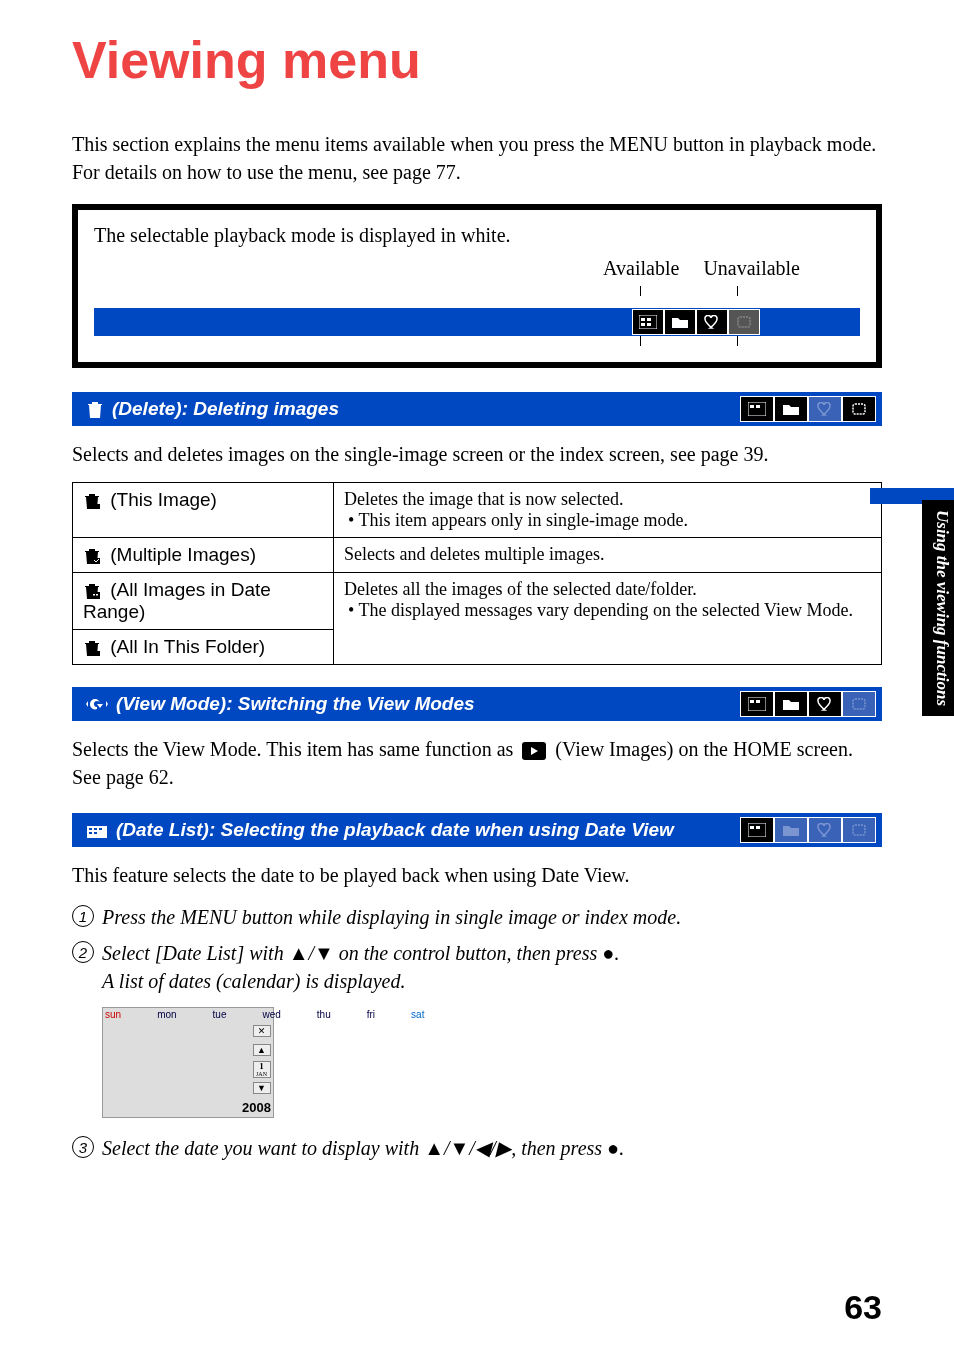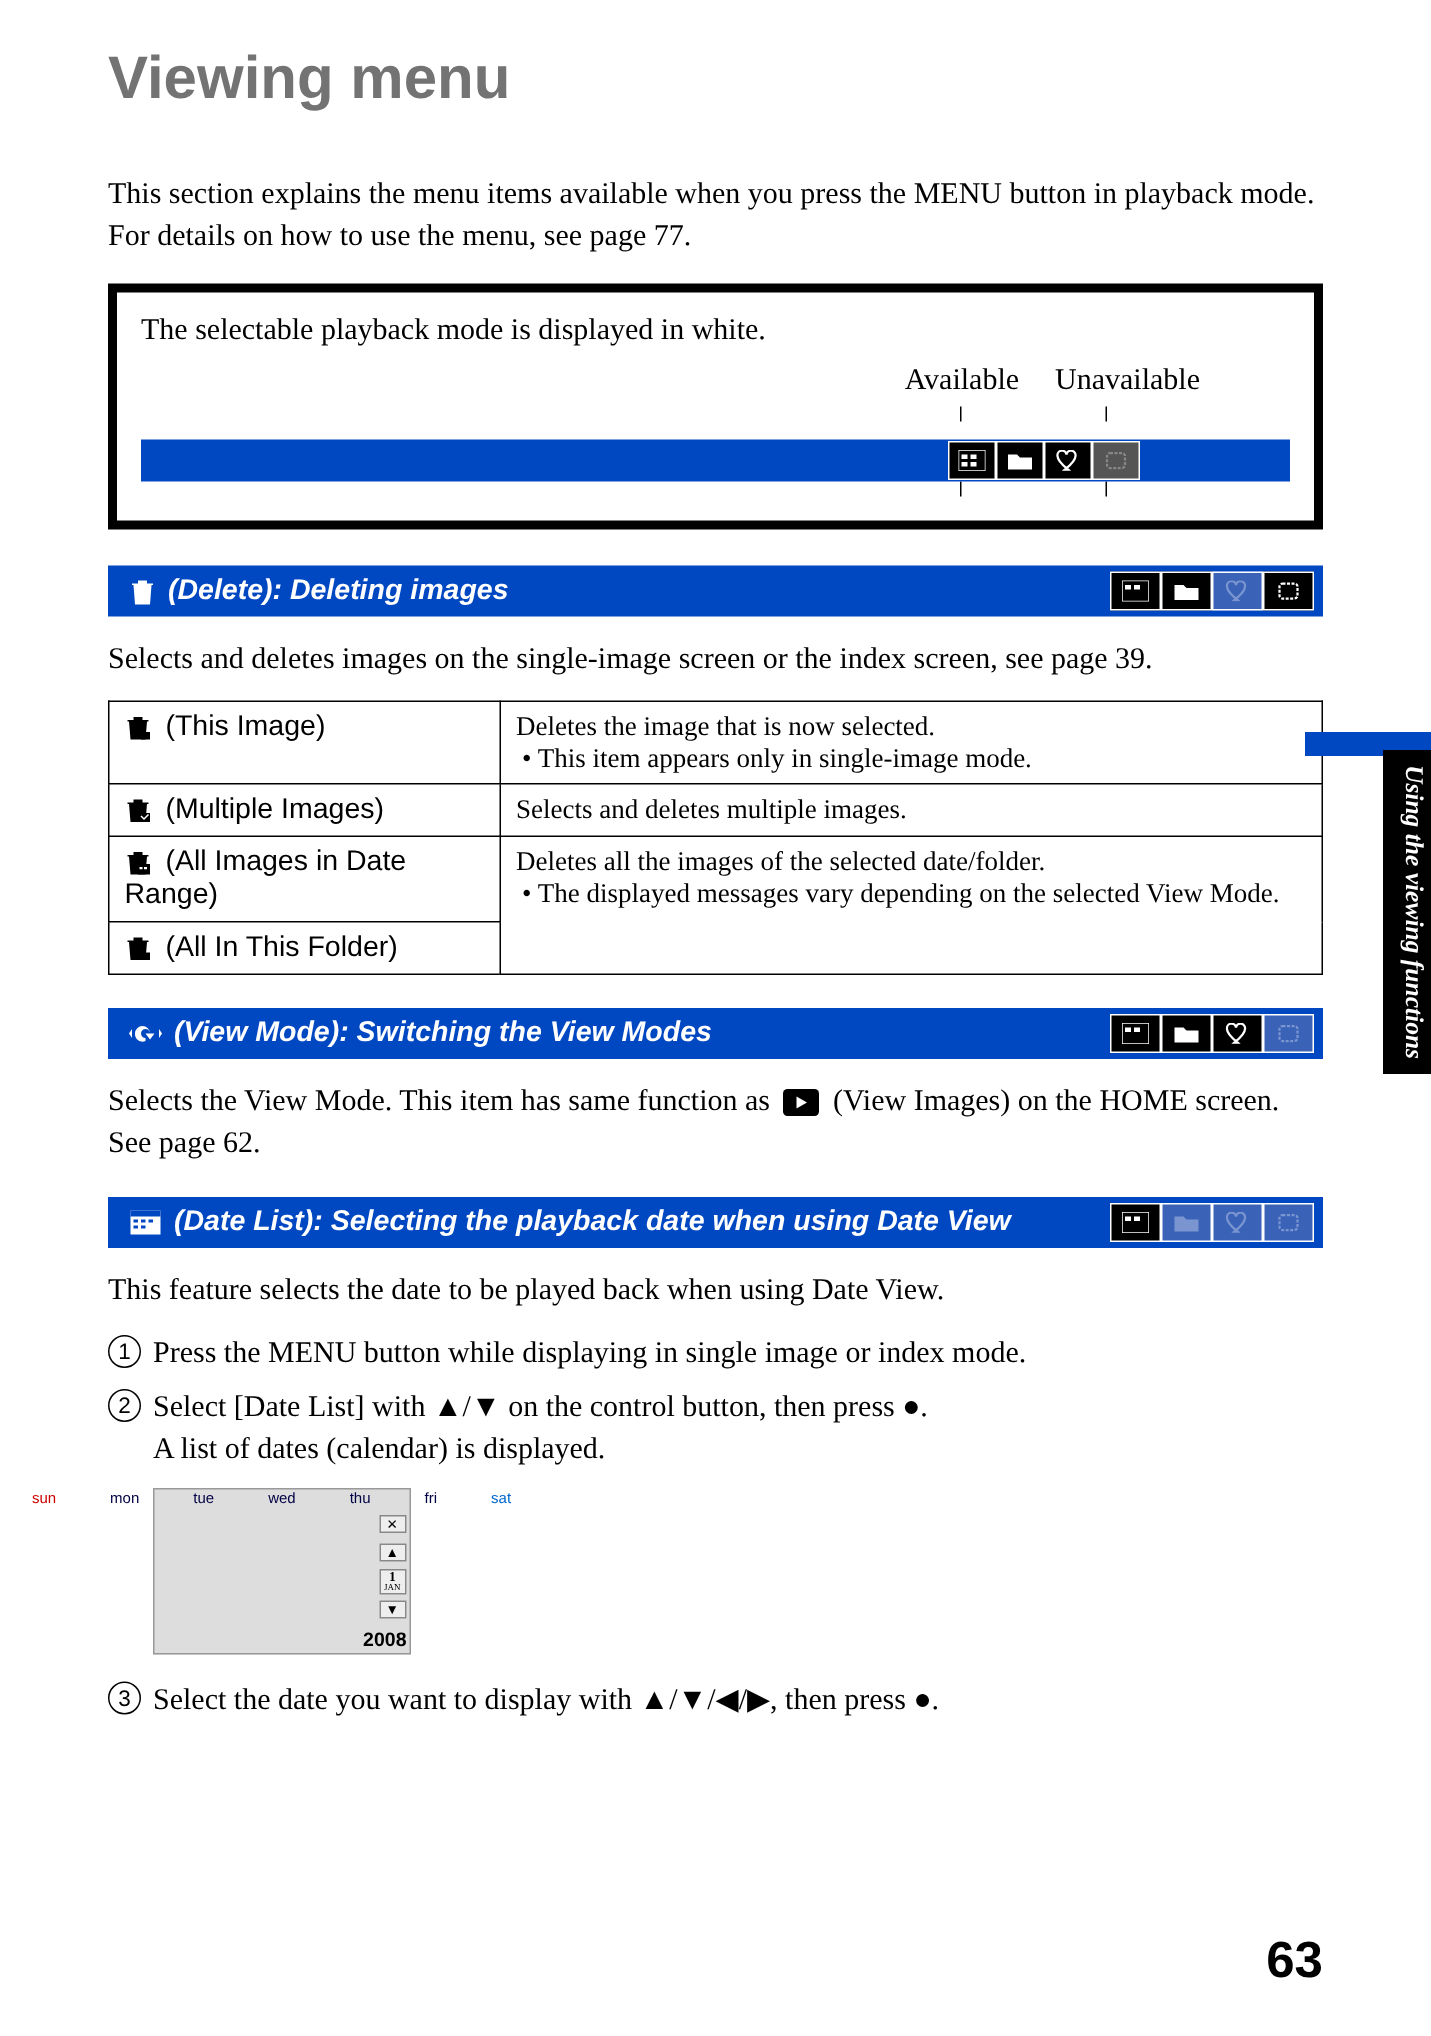--- a/index.html
+++ b/index.html
@@ -11,22 +11,22 @@
     width: 954px;
     height: 1357px;
     position: relative;
     box-sizing: border-box;
   }
   .page {
     padding: 30px 72px 0 72px;
   }
   .title {
     font-family: Arial, Helvetica, sans-serif;
-    color: #737373;
-    font-size: 40px;
+    color: #ef4444;
+    font-size: 52px;
     font-weight: 900;
     margin: 0 0 40px 0;
   }
   .intro {
     font-size: 20px;
     line-height: 1.4;
     margin-bottom: 18px;
   }
   .mode-box {
     border: 6px solid #000000;
@@ -134,21 +134,21 @@
   table.delete-table td.left .icon-mini { margin-right:4px; }
   .bullet { margin-left: 4px; }
 
   .inline-icon {
     display:inline-flex; vertical-align:middle; background:#000;
     width:24px; height:18px; border-radius:3px; align-items:center; justify-content:center;
     margin: 0 4px;
   }
   .inline-icon svg { fill:#fff; }
 
-  ol.steps { counter-reset: step; list-style:none; padding:0; margin:12px 0 0 0; }
+  ol.steps { counter-reset: step; list-style:none; padding:0; margin:12px 0 0 0;font-style:italic; }
   ol.steps li {
     counter-increment: step;
     font-size:20px;
     position:relative;
     padding-left:30px;
     margin-bottom:8px;
     line-height:1.4;
   }
   ol.steps li::before {
     content: counter(step);
@@ -178,21 +178,21 @@
   }
   .page-num {
     position:absolute; right:72px; bottom:30px;
     font-family: Arial, Helvetica, sans-serif; font-weight:900; font-size:34px;
   }
 
   .calendar {
     width:170px; border:1px solid #999; margin:12px 0 16px 30px;
     background:#ddd;
   }
-  .cal-head { display:flex; font-size:10px; font-family:Arial,sans-serif; color:#004; justify-content:center; padding:1px 16px 1px 2px;gap:36px; }
+  .cal-head { display:flex; font-size:10px; font-family:Arial,sans-serif; color:#004; justify-content:space-between; padding:1px 16px 1px 2px;gap:36px; }
   .cal-head span { width:20px; text-align:center; }
   .cal-head span.sun { color:#c00; }
   .cal-head span.sat { color:#06c; }
   .cal-grid { display:grid; grid-template-columns: repeat(7, 20px) 18px; grid-auto-rows:18px; gap:1px; padding:1px; align-items:center; justify-content:center;}
   .cal-cell { background:#888; font-size:8px; color:#fff; position:relative; }
   .cal-cell.empty { background:#ccc; }
   .cal-side { background:#eee; border:1px solid #888; font-size:9px; display:flex; align-items:center; justify-content:center; color:#000;}
   .cal-year { font-family:Arial,sans-serif; font-weight:bold; font-size:13px; text-align:right; padding:2px; color:#000; }
 
   .icon-mini svg { width:18px; height:18px; vertical-align:middle; }

